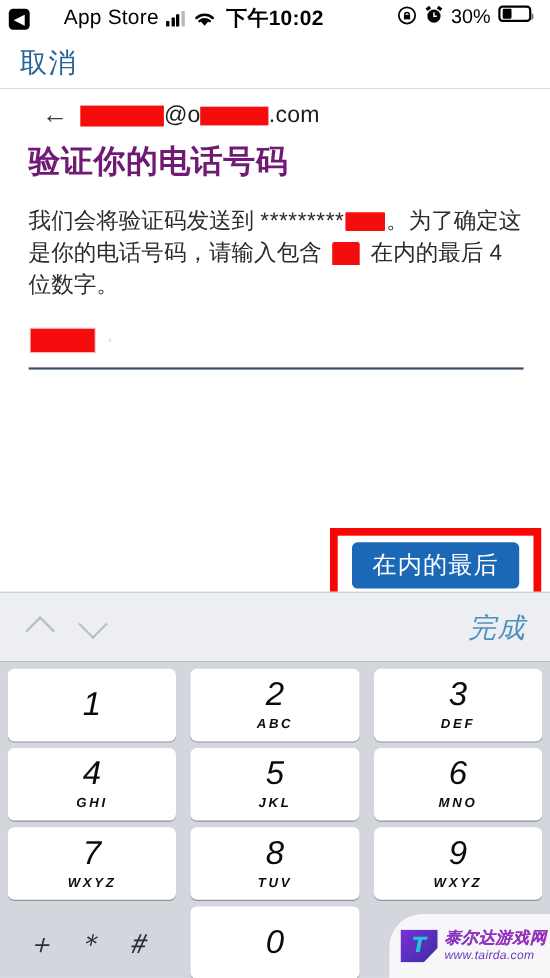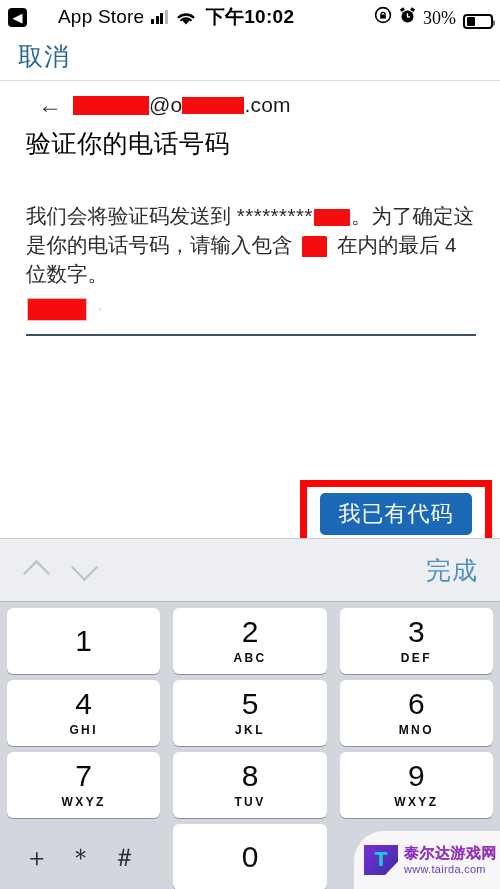--- a/index.html
+++ b/index.html
@@ -37,22 +37,22 @@
   .sig-bars i { display: block; width: 3px; background: #000; border-radius: .5px; }
   .sig-bars i:nth-child(1) { height: 5px; }
   .sig-bars i:nth-child(2) { height: 8px; }
   .sig-bars i:nth-child(3) { height: 11px; }
   .sig-bars i:nth-child(4) { height: 14px; background: #b8b8b8; }
   #status-center {
     position: absolute; left: 0; right: 0; text-align: center;
     font-size: 19px; font-weight: 600; letter-spacing: .3px;
   }
   #status-right {
-    margin-left: auto; margin-right: 7px;
-    display: flex; align-items: flex-end; gap: 7px; font-family: Liberation Serif, serif;
+    margin-left: auto; margin-right: 17px;
+    display: flex; align-items: flex-start; gap: 7px;
   }
   .batt-text { font-size: 18px; font-weight: 500; }
   .batt-shell {
     width: 30px; height: 15px; border: 2px solid #000;
     border-radius: 4px; position: relative; display: flex; align-items: center;
   }
   .batt-shell::after {
     content: ""; position: absolute; right: -4px; top: 4.5px;
     width: 2.5px; height: 6px; background: #777; border-radius: 0 2px 2px 0;
   }
@@ -85,27 +85,27 @@
     margin-left: 11px; display: flex; align-items: center;
     font-size: 21px; color: #1d1d1d; letter-spacing: .2px;
   }
   .redact { background: #f40d0c; display: inline-block; vertical-align: middle; }
   #email-redact-1 { width: 76px; height: 19px; }
   #email-redact-2 { width: 62px; height: 17px; margin: 0 0 0 0; }
 
   
   #page-title {
     position: absolute; top: 46px; left: 26px;
-    font-size: 25px; font-weight: 400; color: #000000; letter-spacing: .5px;
+    font-size: 29px; font-weight: 700; color: #701a75; letter-spacing: .5px;
   }
 
   
   #body-copy {
     position: absolute; top: 105px; left: 26px; width: 452px;
-    font-size: 20.5px; line-height: 29px; color: #2b2b2b; margin-top: 15px;
+    font-size: 20.5px; line-height: 29px; color: #2b2b2b;
   }
   #body-copy .stars { letter-spacing: .5px; }
   #phone-redact { width: 36px; height: 17px; margin: 0 1px; border-radius: 1px; }
   #digits-redact { width: 25px; height: 21px; margin: 0 4px; border-radius: 2px 2px 0 0; }
 
   
   #code-field-wrap {
     position: absolute; top: 218px; left: 26px; width: 450px;
   }
   #code-field-value {
@@ -137,20 +137,21 @@
     width: 152px; height: 42px;
     background: #1b69b6; border-radius: 5px;
     display: flex; align-items: center; justify-content: center;
     color: #ffffff; font-size: 22px; letter-spacing: 1px;
   }
 
   
   #keyboard {
     position: absolute; top: 538px; left: 0; width: 500px; height: 351px;
     background: #d3d7dd;
+    font-style: italic;
   }
   #kb-accessory {
     position: relative; width: 500px; height: 64px;
     background: #eceef1;
     border-top: 1px solid #c8ccd2; border-bottom: 1px solid #b6bac1;
     display: flex; align-items: center;
   }
   .chev {
     width: 30px; height: 30px; position: relative; flex: none;
   }
@@ -297,21 +298,21 @@
     <div id="code-field-wrap">
       <div style="position:relative;height:21px;">
         <span class="redact" id="code-field-value"></span>
         <span id="code-field-caret"></span>
       </div>
       <div id="code-field-underline"></div>
     </div>
 
 
     <div id="send-annotation"></div>
-    <div id="send-code-button">我已有代码</div>
+    <div id="send-code-button">在内的最后</div>
   </div>
 
   <div id="keyboard">
 
     <div id="kb-accessory">
       <span class="chev" id="kb-prev"></span>
       <span class="chev" id="kb-next"></span>
       <span id="kb-done">完成</span>
     </div>
 

